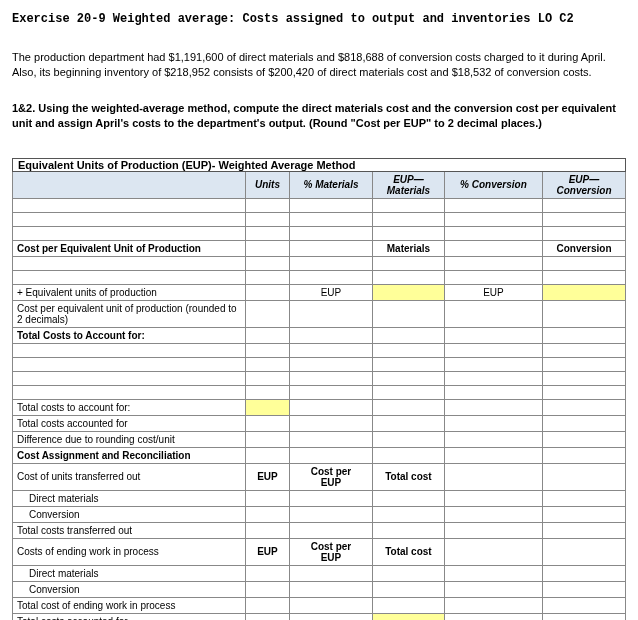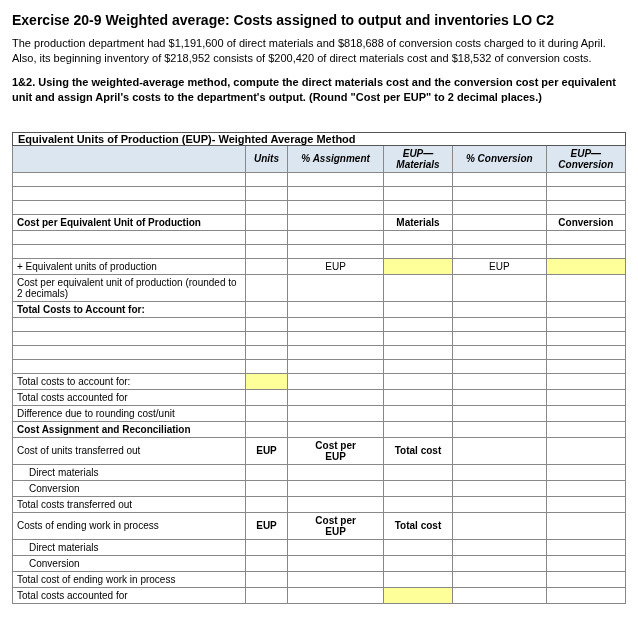--- a/index.html
+++ b/index.html
@@ -4,27 +4,28 @@
   <style>
     * { box-sizing: border-box; margin: 0; padding: 0; }
     body {
       font-family: Arial, sans-serif;
       font-size: 11px;
       background: #fff;
       padding: 12px;
       width: 638px;
     }
     .page-title {
-      font-size: 14px;
-      font-weight: bold;
-      margin-bottom: 8px;
+      font-size: 12px;
+      font-weight: bold;
+      margin-bottom: 24px;
+      font-family: Liberation Mono, monospace;
     }
     .intro-text {
       font-size: 11px;
-      margin-bottom: 8px;
+      margin-bottom: 20px;
       line-height: 1.4;
     }
     .instruction {
       font-size: 11px;
       margin-bottom: 26px;
       line-height: 1.4;
     }
     .instruction span {
       font-weight: bold;
       color: #000;
@@ -85,21 +86,21 @@
 </div>
 
 <table>
   <tbody>
       <tr>
     <td colspan="6" class="table-title">Equivalent Units of Production (EUP)- Weighted Average Method</td>
   </tr>
   <tr class="header-row">
     <th style="width:38%;text-align:left;"></th>
     <th>Units</th>
-    <th>% Assignment</th>
+    <th>% Materials</th>
     <th style="white-space:pre-line;">EUP—
 Materials</th>
     <th>% Conversion</th>
     <th style="white-space:pre-line;">EUP—
 Conversion</th>
   </tr>
 
   <tr class="empty-row">
     <td class="label-col"></td>
         <td></td>

